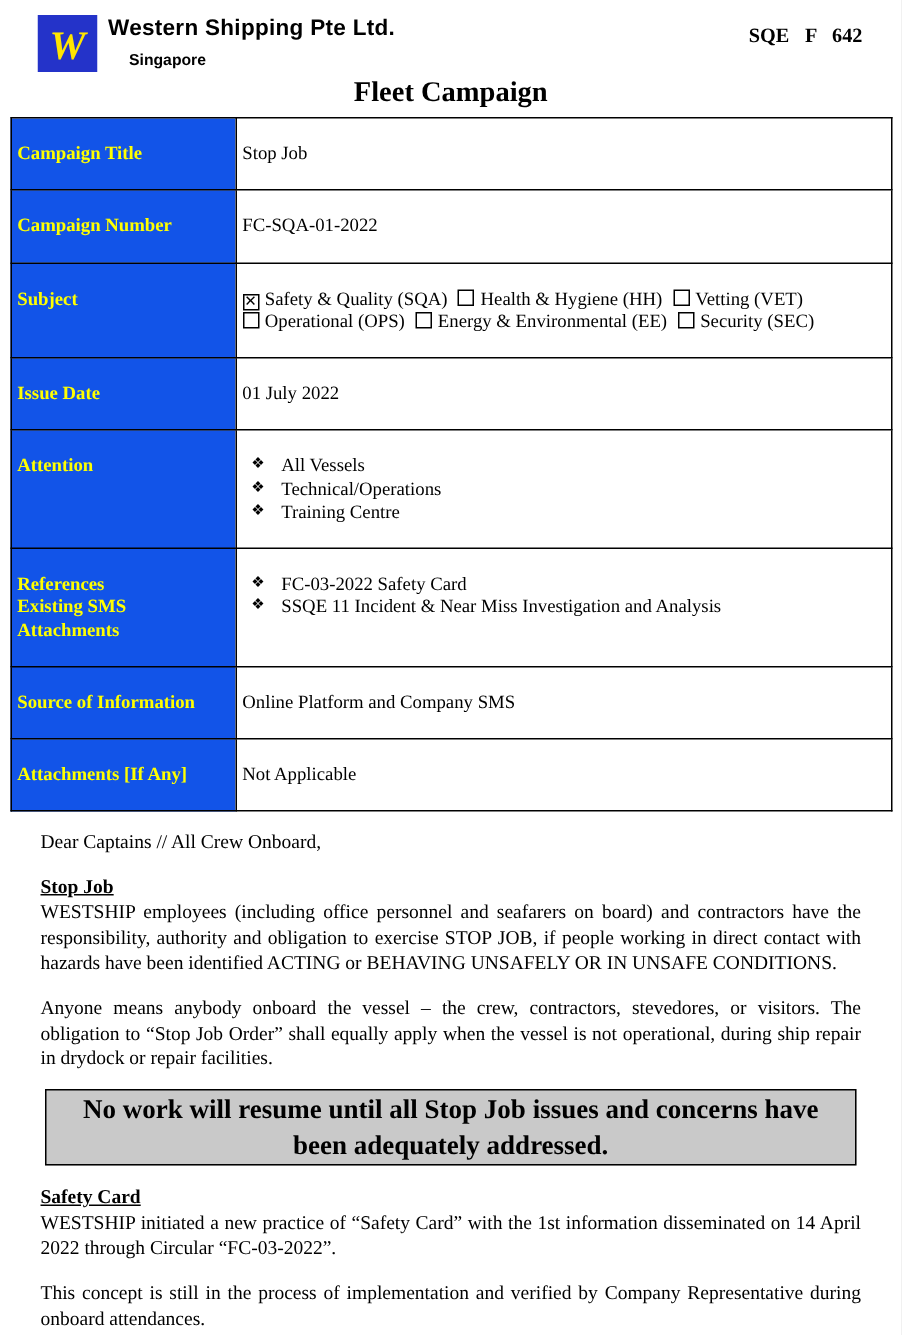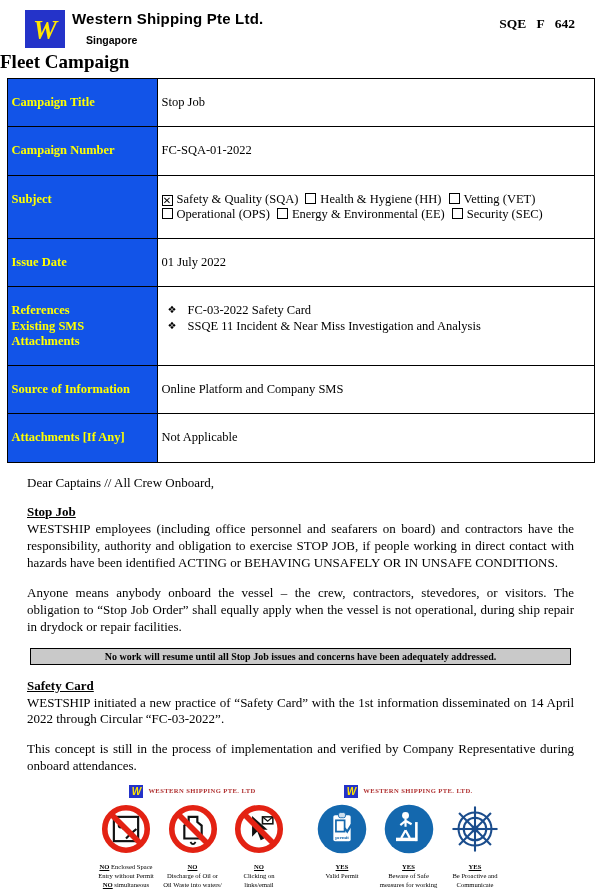--- a/index.html
+++ b/index.html
@@ -11,21 +11,21 @@
     overflow:hidden; position:relative;
   }
   
   .hdr { display:flex; align-items:flex-start; padding:10px 26px 0 25px; }
   .logo svg { display:block; }
   .hdr-text { margin-left:7px; font-family:"Liberation Sans","DejaVu Sans",sans-serif; }
   .company { font-size:15px; font-weight:bold; letter-spacing:.2px; }
   .country { font-size:10.5px; font-weight:bold; margin-top:7px;padding-left:14px; }
   .form-code { margin-left:auto; font-size:13.5px; font-weight:bold; padding-top:6px; word-spacing:7px; }
   
-  .title { font-size:19px; font-weight:bold; margin-top:3px; }
+  .title { text-align:center; font-size:19px; font-weight:bold; margin-top:3px; }
   
   .camp-table { border-collapse:collapse; margin:5px auto 0; width:588px; font-size:12.5px; line-height:1.22; }
   .camp-table td { border:1.6px solid #000; padding:16px 4px; vertical-align:top; }
   td.lbl { width:150px; background:var(--tbl-bg,#1254E8); color:var(--tbl-fg,#FFFF00); font-weight:bold; }
   td.val { background:#fff; }
   .cbline { white-space:nowrap; }
   .cb-item { margin-right:7px; }
   .cbbox {
     display:inline-block; width:11px; height:11px; border:1.4px solid #000;
     margin-right:4px; vertical-align:-1px; text-align:center;
@@ -33,21 +33,21 @@
   }
   .bullet-line { display:flex; }
   .diamond { font-family:"DejaVu Sans",sans-serif; font-size:10px; padding:1px 0 0 6px; width:26px; }
   
   .content { margin:12px 27px 0; font-size:13px; line-height:1.3; }
   .sec-h { font-weight:bold; text-decoration:underline; margin-top:13px; }
   .para { text-align:justify; }
   .para.gap { margin-top:13px; }
   .notice {
     margin:12px 3px 0; border:1.6px solid #000; background:var(--notice-bg,#C9C9C9);
-    font-weight:bold; text-align:center; font-size:10px; padding:1px 18px;
+    font-weight:bold; text-align:center; font-size:18px; padding:1px 18px;
   }
   
   .cards { display:flex; justify-content:center; gap:20px; margin-top:10px; }
   .card { width:196px; }
   .card-hdr { display:flex; align-items:center; justify-content:center; gap:5px; margin-bottom:5px; }
   .mini-logo {
     width:14px; height:13px; background:var(--logo-bg,#2433C9); color:var(--logo-fg,#FFE500);
     font:bold italic 10px/13px "Liberation Sans",sans-serif; text-align:center; flex:0 0 auto;
   }
   .brand { font-size:6.6px; font-weight:bold; color:var(--brand-text,#B03030); letter-spacing:.4px; }
@@ -104,20 +104,39 @@
           <td class="val">
             <div class="cbline"><span class="cb-item"><span class="cbbox">✕</span><span>Safety &amp; Quality (SQA)</span></span><span class="cb-item"><span class="cbbox"></span><span>Health &amp; Hygiene (HH)</span></span><span class="cb-item"><span class="cbbox"></span><span>Vetting (VET)</span></span></div>
             <div class="cbline"><span class="cb-item"><span class="cbbox"></span><span>Operational (OPS)</span></span><span class="cb-item"><span class="cbbox"></span><span>Energy &amp; Environmental (EE)</span></span><span class="cb-item"><span class="cbbox"></span><span>Security (SEC)</span></span></div>
           </td>
         </tr>
         <tr>
           <td class="lbl">
             <div>Issue Date</div>
           </td>
           <td class="val">01 July 2022</td>
+        </tr>
+        <tr>
+          <td class="lbl">
+            <div>Attention</div>
+          </td>
+          <td class="val">
+            <div class="bullet-line">
+              <span class="diamond">❖</span>
+              <span>All Vessels</span>
+            </div>
+            <div class="bullet-line">
+              <span class="diamond">❖</span>
+              <span>Technical/Operations</span>
+            </div>
+            <div class="bullet-line">
+              <span class="diamond">❖</span>
+              <span>Training Centre</span>
+            </div>
+          </td>
         </tr>
         <tr>
           <td class="lbl">
             <div>References</div>
             <div>Existing SMS Attachments</div>
           </td>
           <td class="val">
             <div class="bullet-line">
               <span class="diamond">❖</span>
               <span>FC-03-2022 Safety Card</span>

